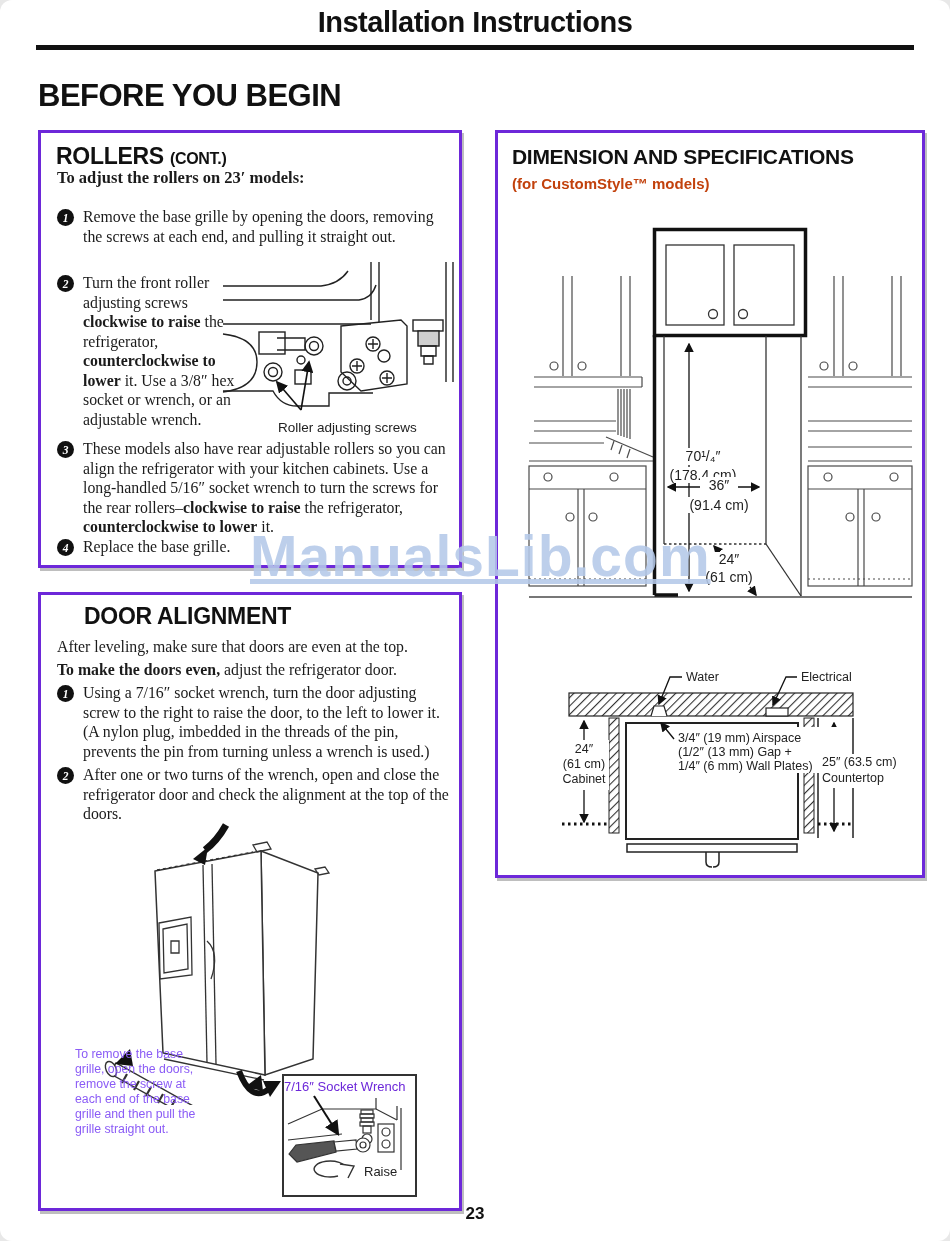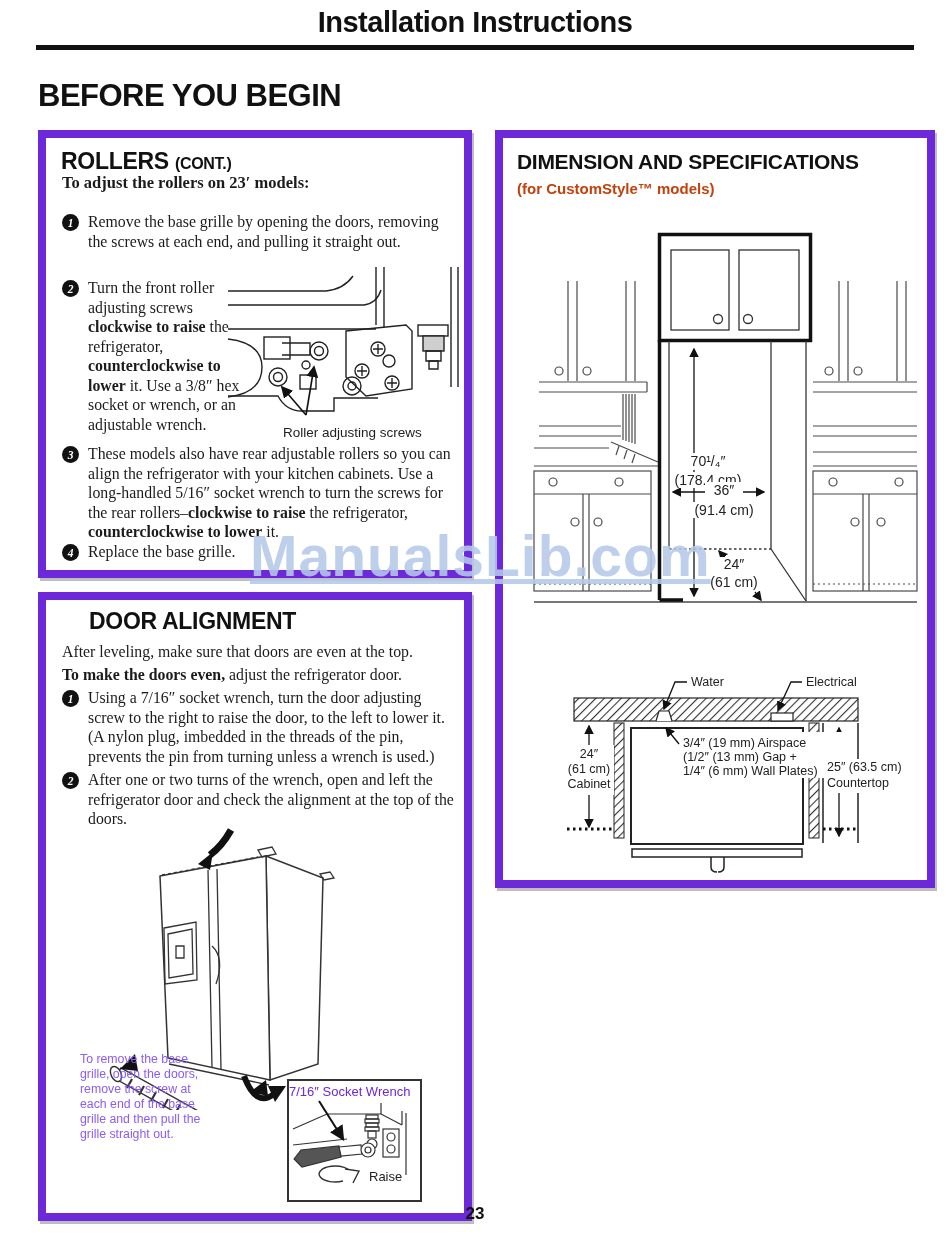--- a/index.html
+++ b/index.html
@@ -1,23 +1,23 @@
 <!DOCTYPE html>
 <html><head>
 <meta charset="utf-8">
 <style>
   html,body{margin:0;padding:0;background:#e8e8e8;}
   .page{position:relative;width:950px;height:1241px;background:#fff;margin:0 auto;overflow:hidden;
-        font-family:"Liberation Serif",serif;color:#1b1b1b;}
+        font-family:"Liberation Serif",serif;color:#1b1b1b;border-radius:12px;}
   .abs{position:absolute;}
   .hdr-title{top:6px;left:0;width:100%;text-align:center;
              font:bold 29px "Liberation Sans",sans-serif;color:#111;letter-spacing:-.5px;}
   .hdr-rule{top:45px;left:36px;width:878px;height:5px;background:#111;}
   .section-title{top:78px;left:38px;font:bold 31px "Liberation Sans",sans-serif;color:#111;letter-spacing:-.5px;}
-  .box{position:absolute;border:8px solid #6d28d9;background:#fff;box-shadow:2px 3px 0 rgba(110,110,110,.45);}
+  .box{position:absolute;border:3px solid #6d28d9;background:#fff;box-shadow:2px 3px 0 rgba(110,110,110,.45);}
   .box-rollers{left:38px;top:130px;width:418px;height:432px;}
   .box-door{left:38px;top:592px;width:418px;height:613px;}
   .box-dims{left:495px;top:130px;width:424px;height:742px;}
   .box-title{font:bold 23px "Liberation Sans",sans-serif;color:#111;letter-spacing:-.3px;white-space:nowrap;}
   .box-title .suffix{font-size:16px;}
   .dims-title{font:bold 21px "Liberation Sans",sans-serif;color:#111;letter-spacing:-.3px;white-space:nowrap;}
   .dims-sub{font:bold 15px "Liberation Sans",sans-serif;color:#c2410c;}
   .intro{font:bold 16.5px "Liberation Serif",serif;}
   .para{font:15.8px/1.24 "Liberation Serif",serif;}
   .step{display:flex;gap:9px;font:15.8px/1.24 "Liberation Serif",serif;}
@@ -249,21 +249,21 @@
     <div class="abs box-title" style="left:2px;top:8px;margin-left:41px;">DOOR ALIGNMENT</div>
     <div class="abs para" style="left:16px;top:65px;width:396px;"><b>To make the doors even,</b><span> adjust the refrigerator door.</span></div>
     <div class="abs para" style="left:16px;top:42px;width:396px;">After leveling, make sure that doors are even at the top.</div>
 
     <div class="abs step" style="left:16px;top:88px;width:394px;">
       <span class="badge">1</span>
       <span class="stext"><span>Using a 7/16″ socket wrench, turn the door adjusting screw to the right to raise the door, to the left to lower it. (A nylon plug, imbedded in the threads of the pin, prevents the pin from turning unless a wrench is used.)</span></span>
     </div>
     <div class="abs step" style="left:16px;top:170px;width:394px;">
       <span class="badge">2</span>
-      <span class="stext"><span>After one or two turns of the wrench, open and left the refrigerator door and check the alignment at the top of the doors.</span></span>
+      <span class="stext"><span>After one or two turns of the wrench, open and close the refrigerator door and check the alignment at the top of the doors.</span></span>
     </div>
 
     <svg class="abs" style="left:52px;top:228px;" width="300" height="282" viewBox="0 0 300 282">
       <g stroke="#333" stroke-width="1.5" fill="#fff">
         <path d="M168,28 L225,50 L220,236 L172,252 Z"></path>
         <path d="M62,48 L168,28 L172,252 L70,230 Z"></path>
       </g>
       <g stroke="#333" stroke-width="1.3" fill="none">
         <path d="M110,42 L114,240"></path>
         <path d="M119,41 L123,241"></path>

